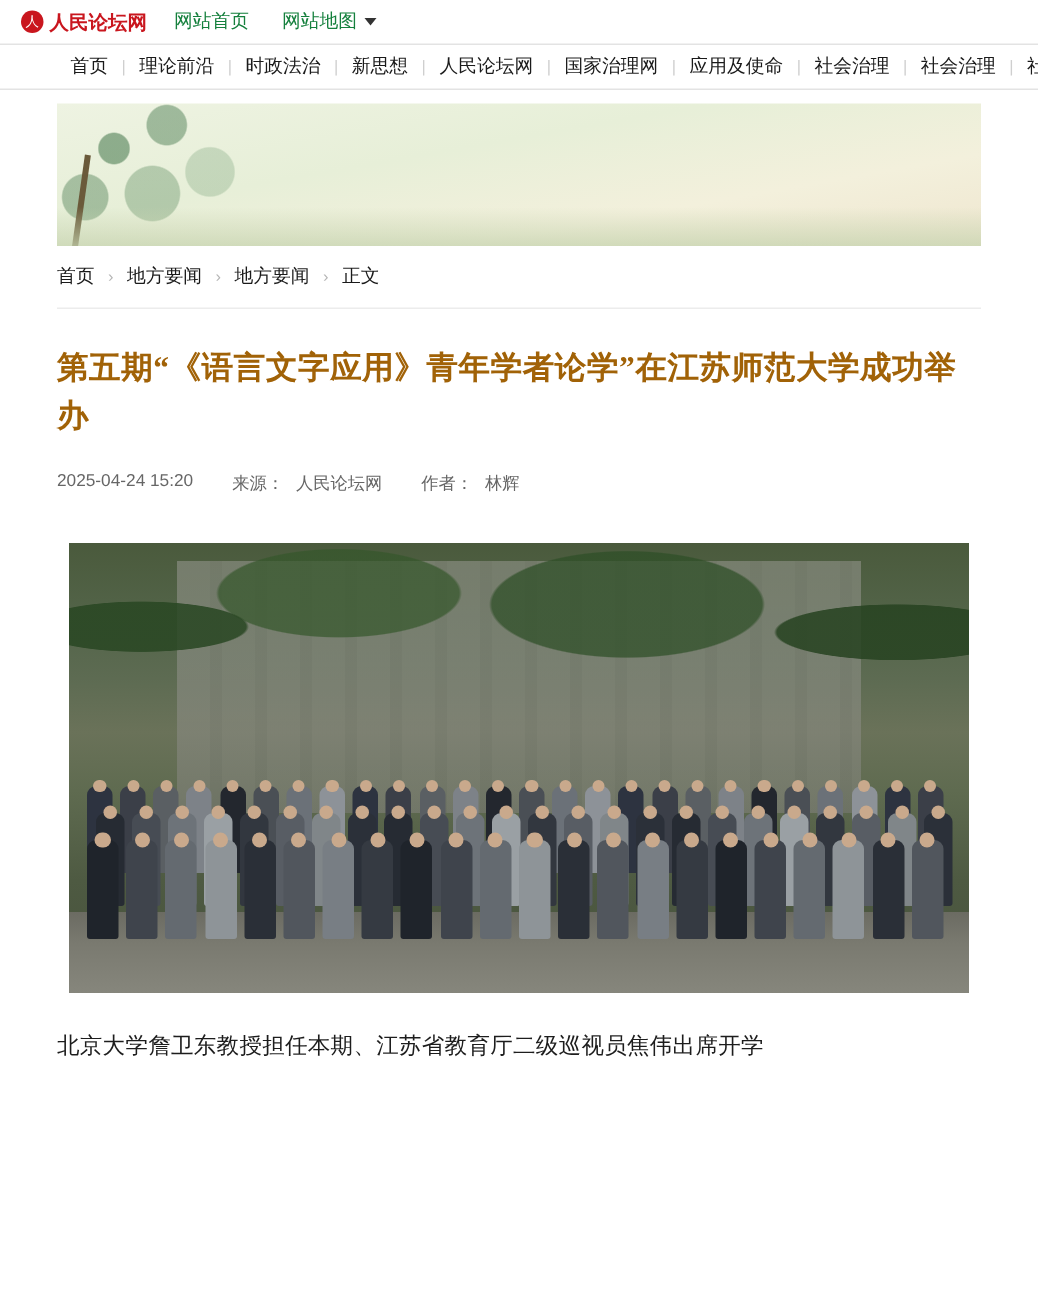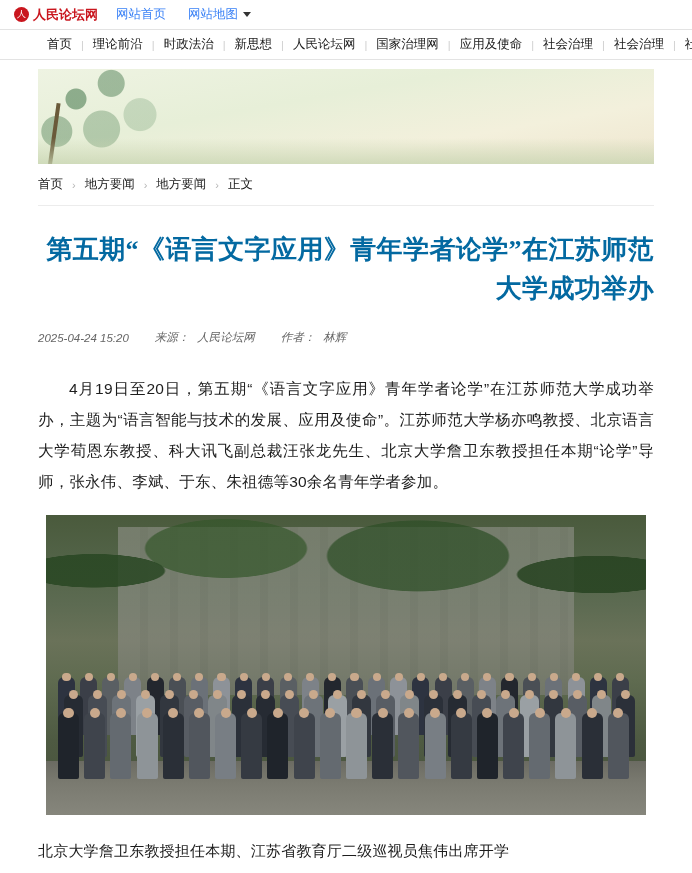--- a/index.html
+++ b/index.html
@@ -38,21 +38,21 @@
   }
   .logo-text {
     color: #c9161e;
     font-size: 13px;
     font-weight: bold;
     letter-spacing: 0px;
     white-space: nowrap;
   }
   .topbar-link {
     font-size: 12.5px;
-    color: #3b82f6;
+    color: #15803d;
     text-decoration: none;
     margin-right: 22px;
     white-space: nowrap;
   }
   .topbar-link.with-caret { display: inline-flex; align-items: center; gap: 5px; }
   .caret {
     width: 0; height: 0;
     border-left: 4px solid transparent;
     border-right: 4px solid transparent;
     border-top: 5px solid #333;
@@ -149,36 +149,35 @@
   }
   .crumb { color: #1a1a1a; text-decoration: none; }
   .crumb.current { color: #1a1a1a; }
   .crumb-sep { color: #b5b5b5; font-size: 11px; }
 
   
   .article { padding: 0 38px; }
   .headline {
     margin: 24px 0 0 0;
     font-family: "Liberation Serif", serif;
-    font-size: 26px;
+    font-size: 21px;
     font-weight: bold;
     line-height: 1.5;
-    color: #0369a1;
-    text-align: right;
+    color: #a16207;
+    text-align: left;
     letter-spacing: 0.4px;
   }
   .meta {
     margin-top: 22px;
     display: flex;
-    align-items: center;
+    align-items: flex-start;
     gap: 26px;
     font-size: 11.5px;
     color: #666;
     padding-bottom: 14px;
-    font-style: italic;
   }
   .meta .label { color: #666; }
   .meta .value { color: #666; margin-left: 8px; }
 
   .body-text {
     margin-top: 14px;
     font-size: 15.5px;
     line-height: 2.0;
     color: #1d1d1d;
     text-indent: 2em;
@@ -302,21 +301,20 @@
   <div class="meta">
     <span>2025-04-24 15:20</span>
     <span>
       <span class="label">来源：</span><span class="value">人民论坛网</span>
     </span>
     <span>
       <span class="label">作者：</span><span class="value">林辉</span>
     </span>
   </div>
 
-  <p class="body-text">4月19日至20日，第五期“《语言文字应用》青年学者论学”在江苏师范大学成功举办，主题为“语言智能与技术的发展、应用及使命”。江苏师范大学杨亦鸣教授、北京语言大学荀恩东教授、科大讯飞副总裁汪张龙先生、北京大学詹卫东教授担任本期“论学”导师，张永伟、李斌、于东、朱祖德等30余名青年学者参加。</p>
 
   <div class="figure">
     <div class="photo">
       <div class="sky"></div>
       <div class="building"></div>
       <div class="trees"></div>
       <div class="ground"></div>
       <div class="crowd" id="crowd">
           <i style="left: 0%; width: 17px; height: 58px; bottom: 44px; background: rgb(45, 51, 64);"></i>
           <i style="left: 0%; margin-left: 4.42px; width: 8.16px; height: 8.16px; border-radius: 50%; bottom: 98.26px; background: rgb(201, 169, 140);"></i>

